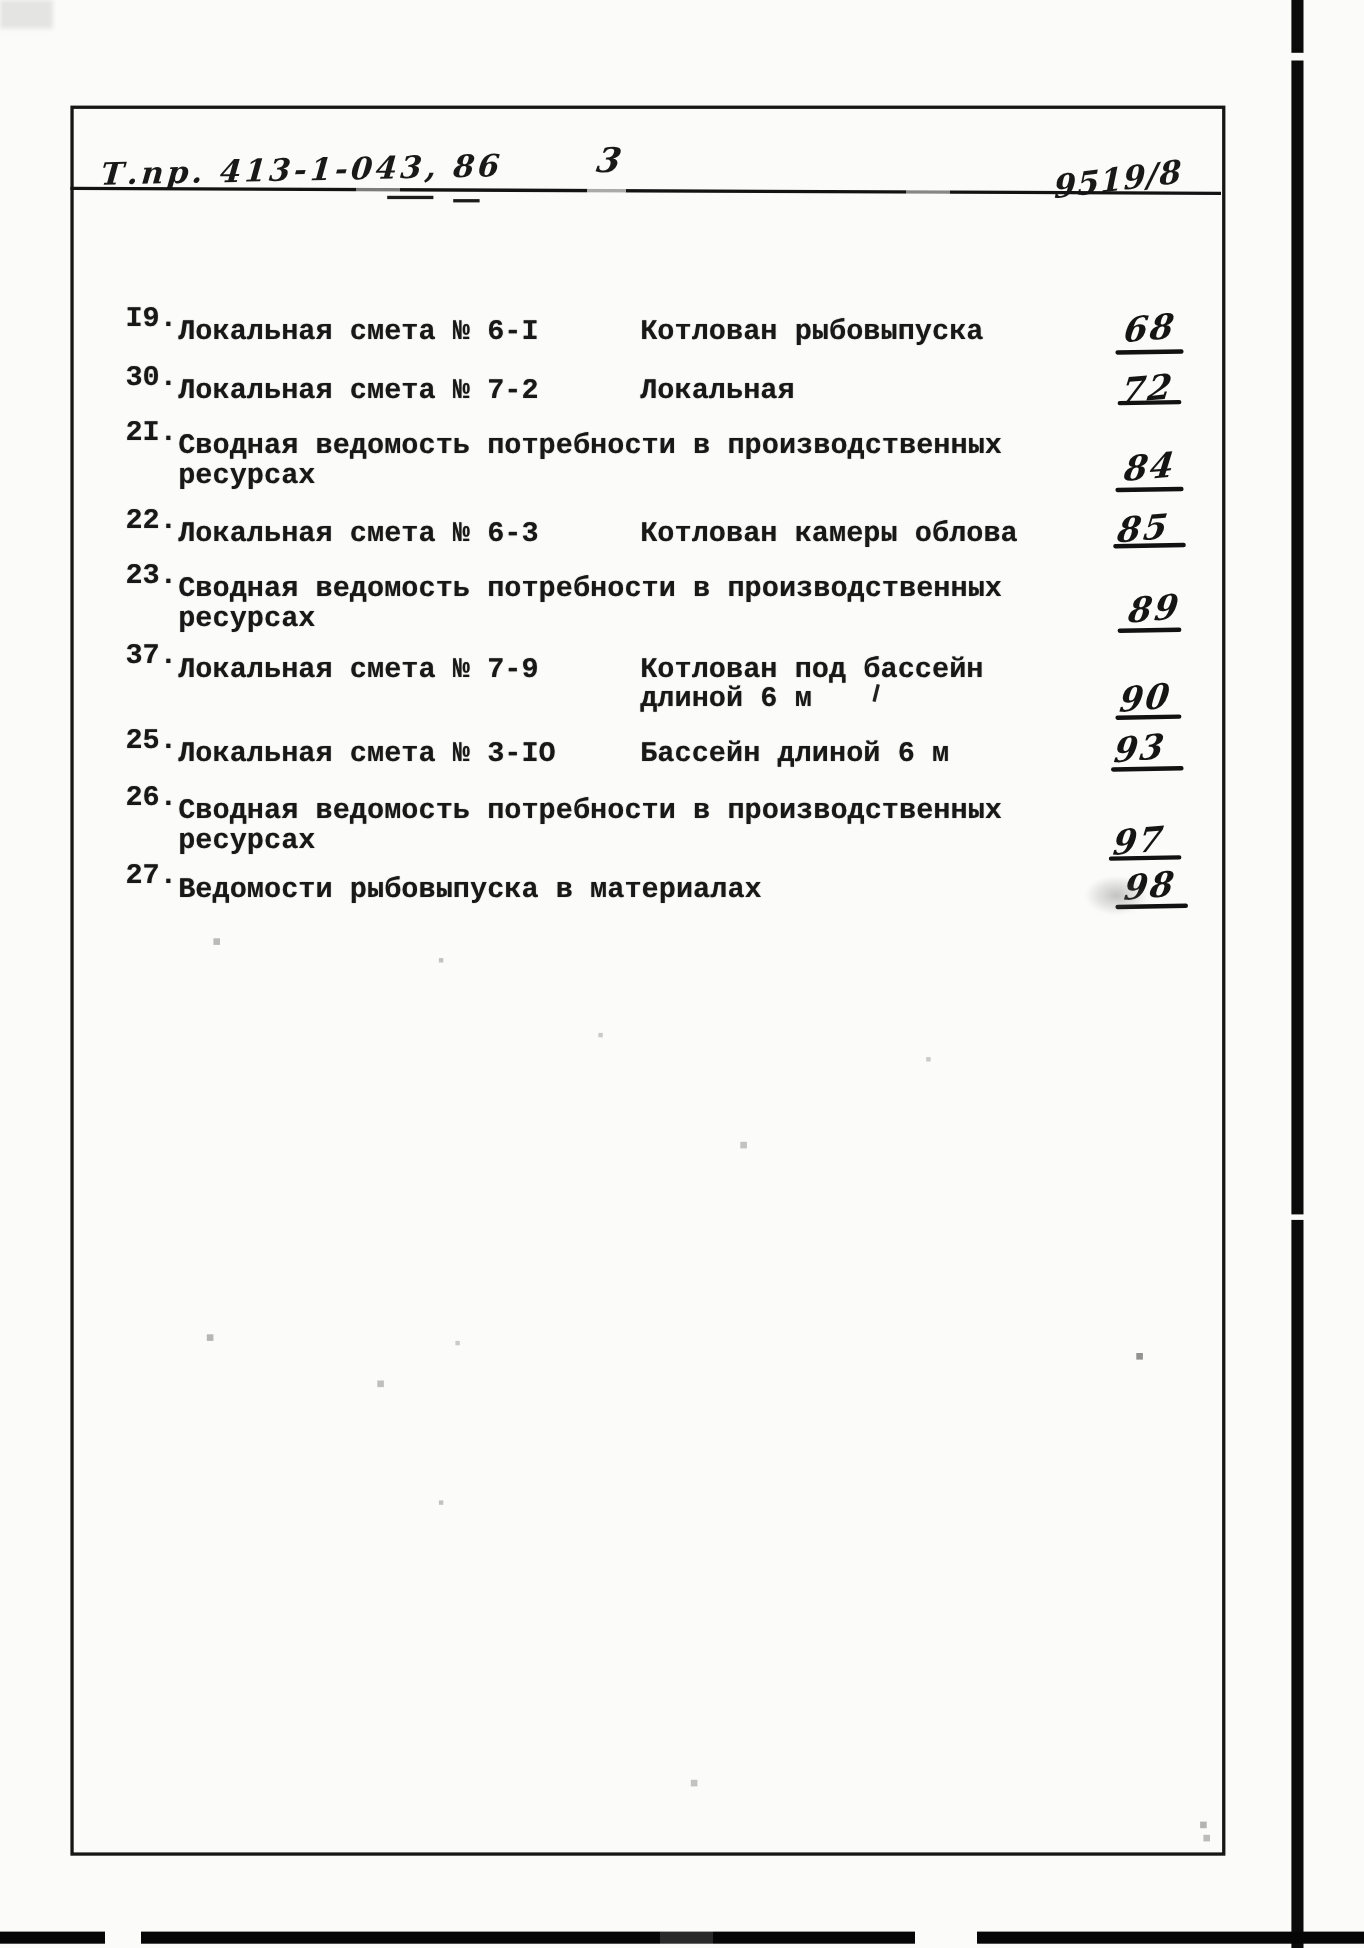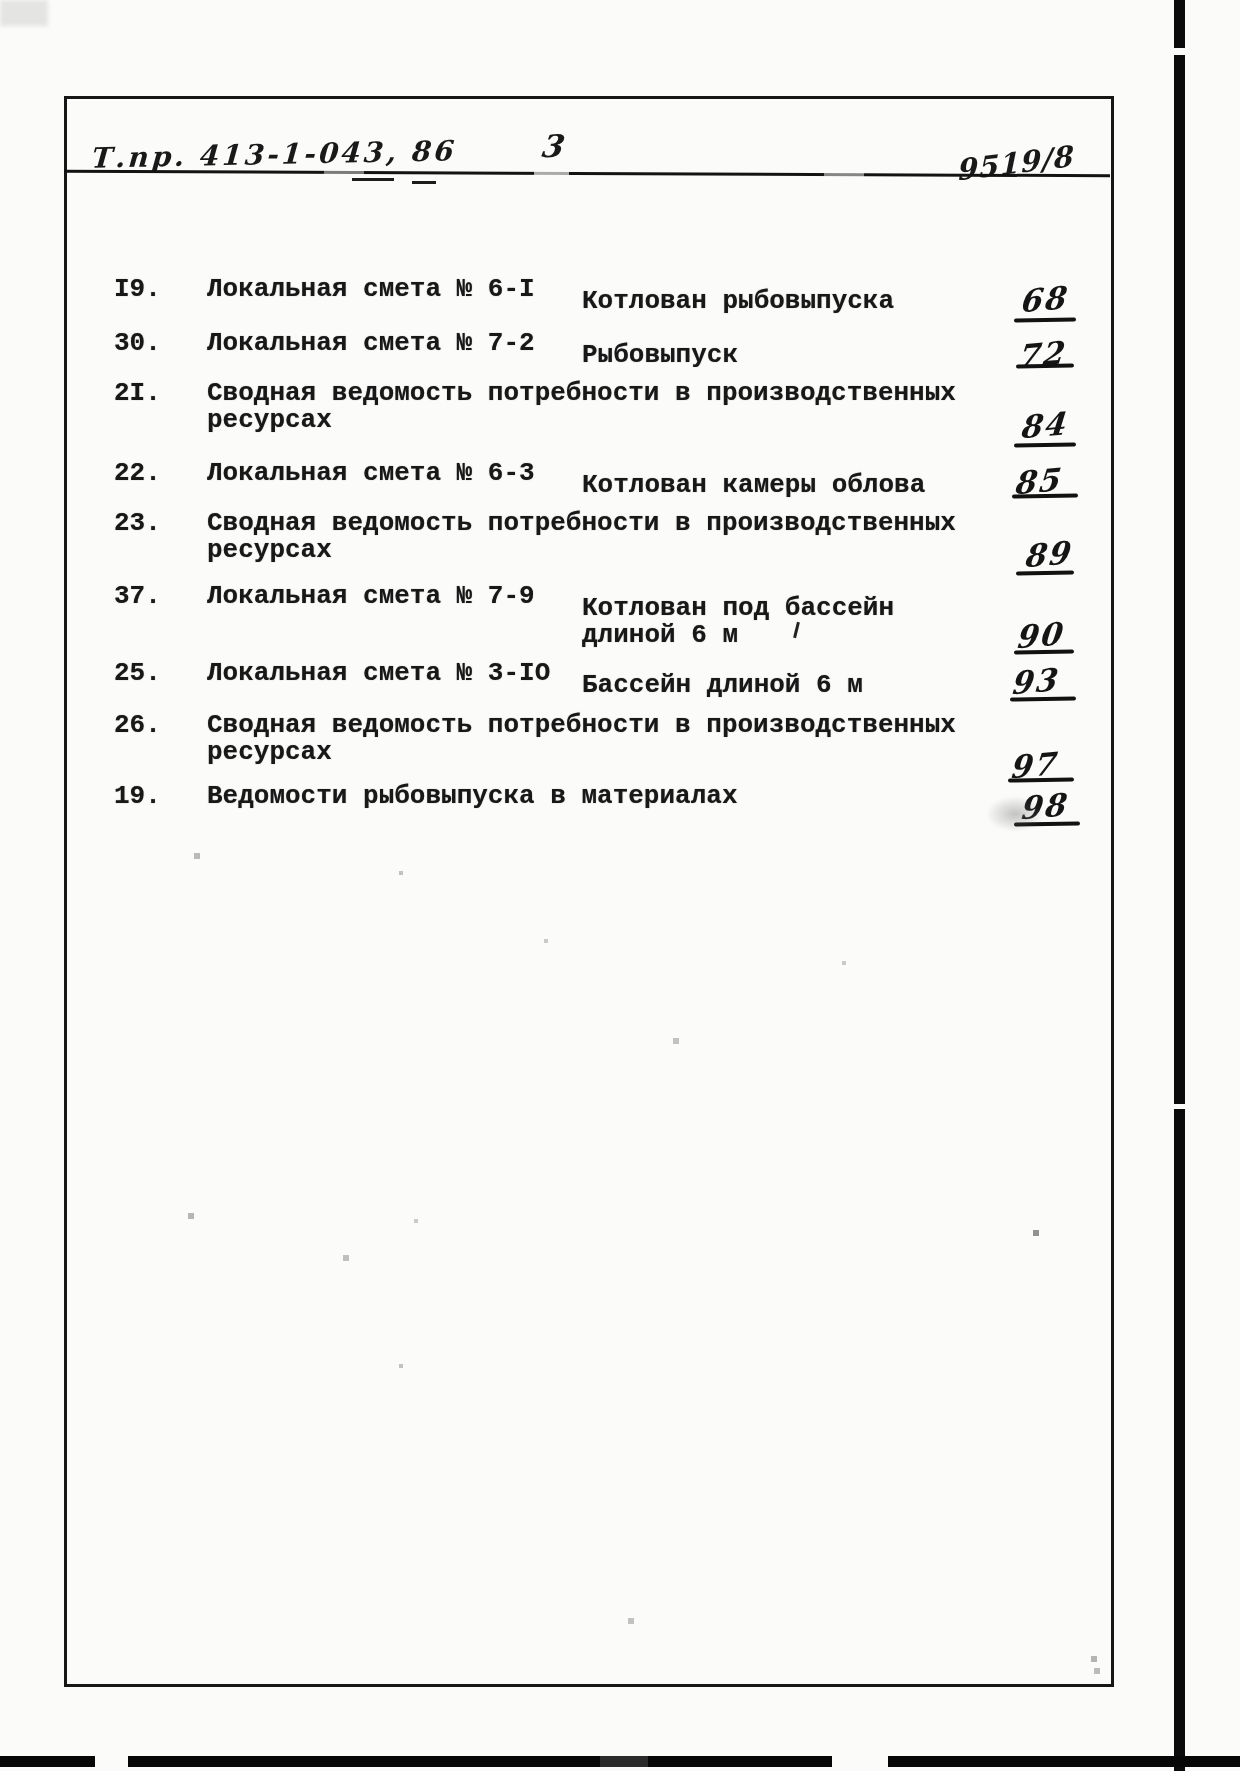--- a/index.html
+++ b/index.html
@@ -29,21 +29,21 @@
       #131313 300px 470px, rgba(19,19,19,.35) 470px 505px,
       #131313 505px 760px, rgba(19,19,19,.5) 760px 800px, #131313 800px 100%);
     transform:rotate(0.25deg);
   }
   .hdr-dash{ position:absolute; height:3px; background:#1c1c1c; }
   
   .row{ position:absolute; left:0; width:1240px; font-size:26px; font-weight:700;
         line-height:27px; letter-spacing:0px; color:#181818;
         text-shadow:0 0 1px rgba(30,30,30,.55); }
   .row .num{ position:absolute; left:114px; top:0; }
-  .row .title{ position:absolute; left:162px; top:0; white-space:pre-line;margin-left:45px; }
+  .row .title{ position:absolute; left:162px; top:12px; white-space:pre-line; }
   .row .sub{ position:absolute; left:582px; top:12px; white-space:pre-line; }
   
   .pg{
     position:absolute; font-family:"DejaVu Serif", serif; font-style:italic; font-weight:700;
     font-size:31px; color:#151515; transform:rotate(-5deg) skewX(-12deg);
     letter-spacing:2px; white-space:nowrap;
   }
   .pgline{ position:absolute; height:4px; background:#121212; border-radius:2px; transform:rotate(-1deg); }
   
   .edge-line{
@@ -100,21 +100,21 @@
   <div class="hdr-dash" style="left:412px; top:181px; width:24px;"></div>
 
   <div class="row" style="top:276px">
     <span class="num">I9.</span>
     <span class="title">Локальная смета № 6-I</span>
     <span class="sub">Котлован рыбовыпуска</span>
   </div>
   <div class="row" style="top:330px">
     <span class="num">30.</span>
     <span class="title">Локальная смета № 7-2</span>
-    <span class="sub">Рыбовыпуск</span>
+    <span class="sub">Локальная</span>
   </div>
   <div class="row" style="top:380px">
     <span class="num">2I.</span>
     <span class="title">Сводная ведомость потребности в производственных
 ресурсах</span>
     <span class="sub"></span>
   </div>
   <div class="row" style="top:460px">
     <span class="num">22.</span>
     <span class="title">Локальная смета № 6-3</span>
@@ -137,21 +137,21 @@
     <span class="title">Локальная смета № 3-IO</span>
     <span class="sub">Бассейн длиной 6 м</span>
   </div>
   <div class="row" style="top:712px">
     <span class="num">26.</span>
     <span class="title">Сводная ведомость потребности в производственных
 ресурсах</span>
     <span class="sub"></span>
   </div>
   <div class="row" style="top:783px">
-    <span class="num">19.</span>
+    <span class="num">27.</span>
     <span class="title">Ведомости рыбовыпуска в материалах</span>
     <span class="sub"></span>
   </div>
 
   <div class="pg" style="left:1022px; top:281px;">68</div>
   <div class="pgline" style="left:1014px; top:318px; width:62px;"></div>
 
   <div class="pg" style="left:1020px; top:336px;">72</div>
   <div class="pgline" style="left:1016px; top:364px; width:58px;"></div>
 

